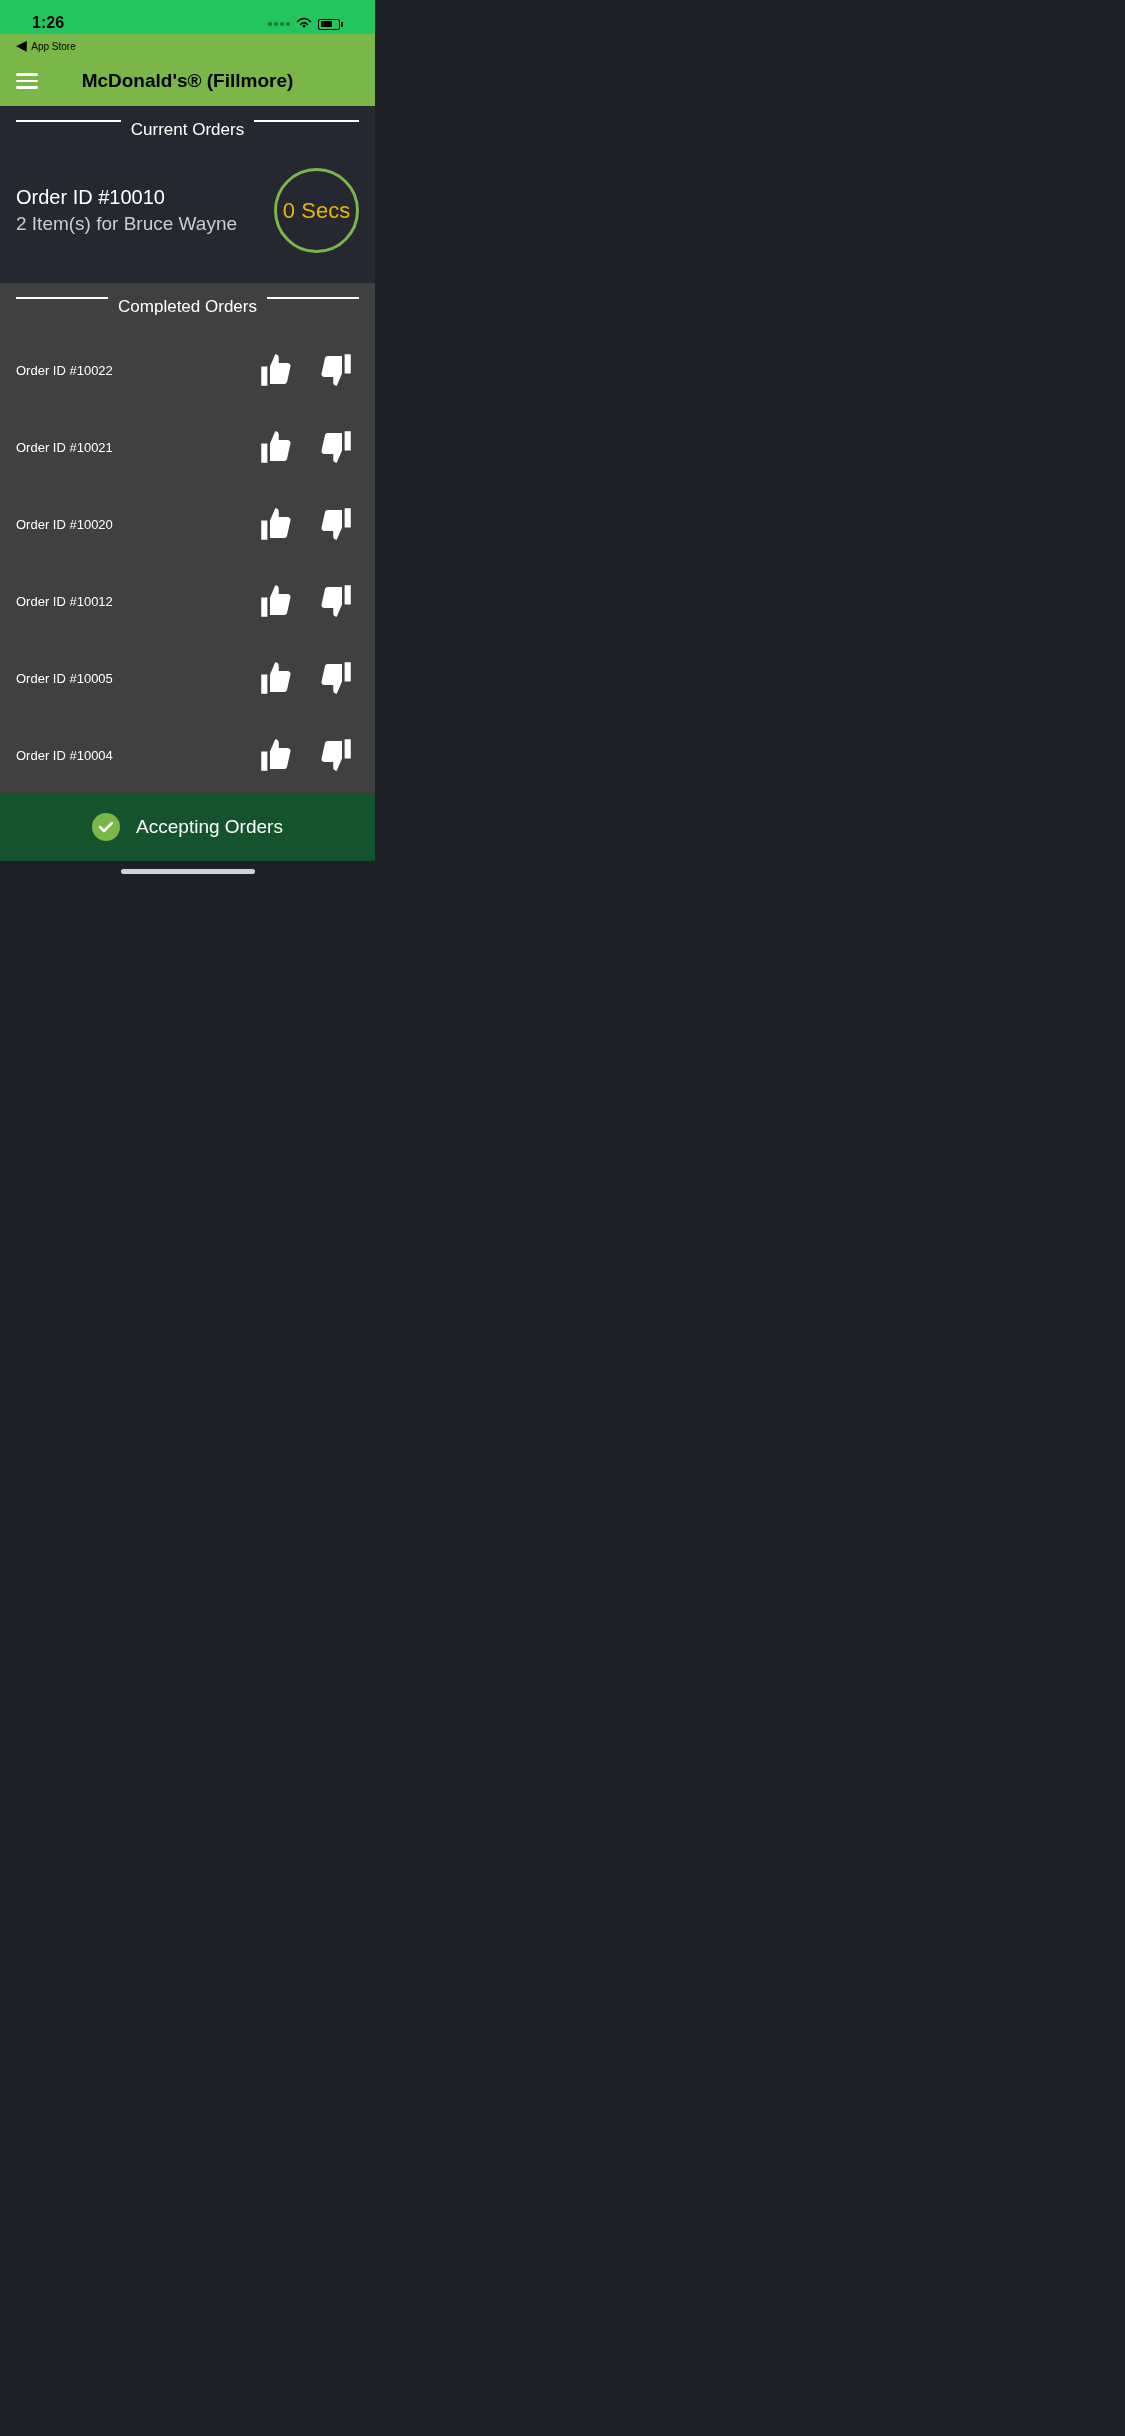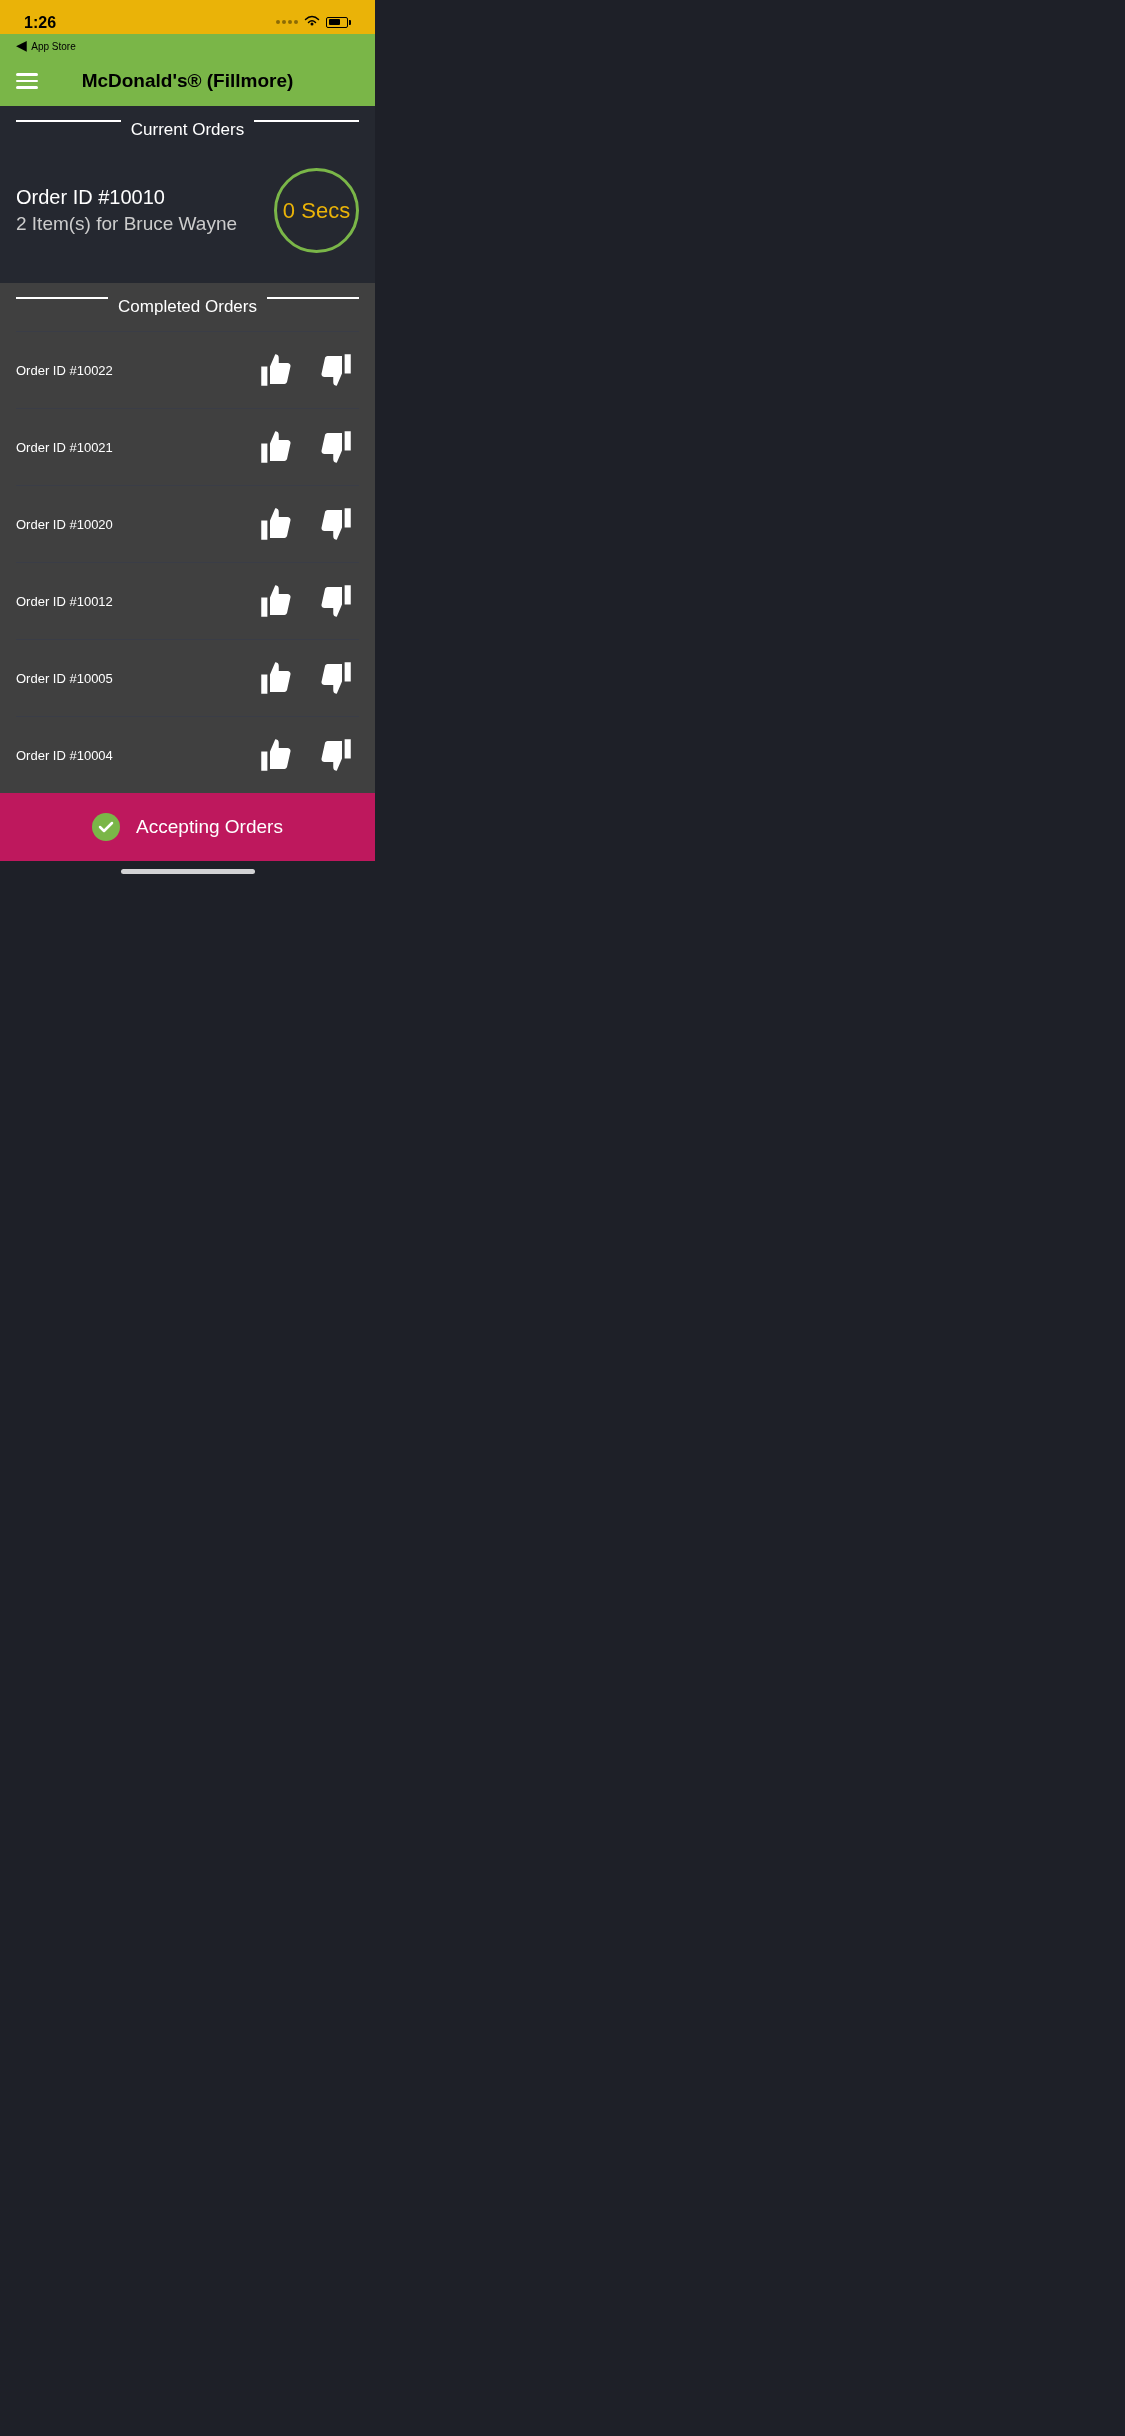--- a/index.html
+++ b/index.html
@@ -148,21 +148,21 @@
       width: 48px;
       height: 48px;
       cursor: pointer;
       display: flex;
       align-items: center;
       justify-content: center;
     }
 
     
     .bottom-bar {
-      background-color: #be185d;
+      background-color: #14532d;
       padding: 20px 16px 20px;
       display: flex;
       align-items: center;
       justify-content: center;
       gap: 16px;
     }
 
     .accepting-badge {
       width: 28px;
       height: 28px;
@@ -209,21 +209,21 @@
 
     .content-area {
       flex: 1;
     }
   </style>
 </head>
 <body>
 
 <div class="page-wrapper">
 
-  <div style="background-color:#eab308; padding: 14px 24px 2px; display:flex; justify-content:space-between; align-items:flex-start;">
+  <div style="background-color:#22c55e; padding: 14px 32px 2px; display:flex; justify-content:space-between; align-items:flex-end;">
     <div style="font-size:16px; font-weight:700; color:#000;">1:26</div>
     <div style="display:flex; align-items:center; gap:6px;">
       <div style="display:flex; gap:2px; align-items:center;">
         <div style="width:4px;height:4px;border-radius:50%;background:#000;opacity:0.4;"></div>
         <div style="width:4px;height:4px;border-radius:50%;background:#000;opacity:0.4;"></div>
         <div style="width:4px;height:4px;border-radius:50%;background:#000;opacity:0.4;"></div>
         <div style="width:4px;height:4px;border-radius:50%;background:#000;opacity:0.4;"></div>
       </div>
       <div style="font-size:14px; color:#000;">
         <svg width="16" height="12" viewBox="0 0 16 12">

